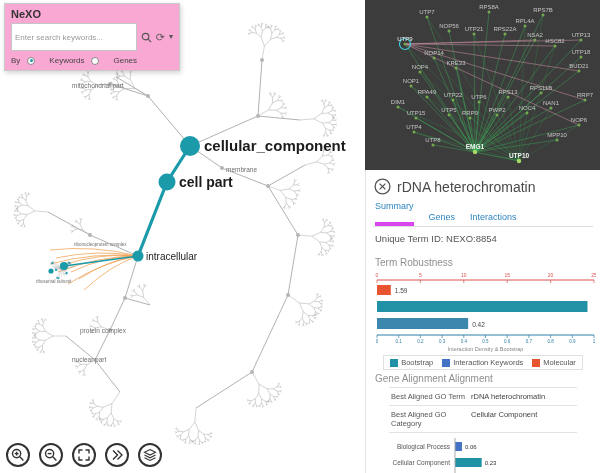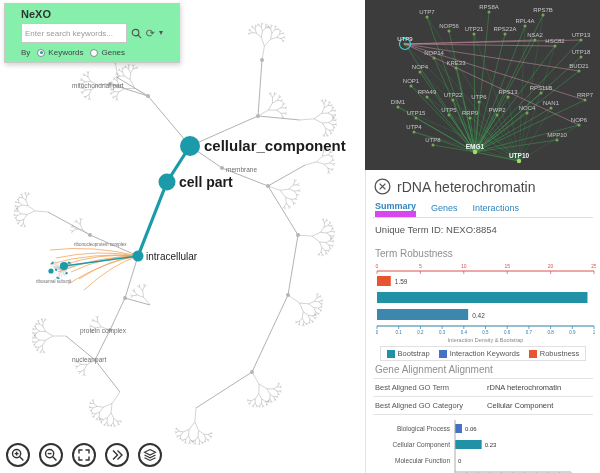--- a/index.html
+++ b/index.html
@@ -4,54 +4,54 @@
 <style>
   *{margin:0;padding:0;box-sizing:border-box;font-family:"Liberation Sans",sans-serif;}
   html,body{width:600px;height:473px;overflow:hidden;background:#fff;}
   body{position:relative;}
 
   
   #tree-area{position:absolute;left:0;top:0;width:365px;height:473px;background:#fff;}
   #tree-svg{position:absolute;left:0;top:0;}
 
   
-  #search-panel{position:absolute;left:4px;top:3px;width:176px;background:#86efac;border:1px solid #c9c9c9;box-shadow:1px 2px 5px rgba(0,0,0,.18);padding:4px 16px 5px;z-index:5;}
+  #search-panel{position:absolute;left:4px;top:3px;width:176px;background:#f9a8d4;border:1px solid #c9c9c9;box-shadow:1px 2px 5px rgba(0,0,0,.18);padding:4px 6px 5px;z-index:5;}
   .sp-title{font-size:11px;font-weight:bold;color:#333;margin-bottom:3px;}
   .sp-input-row{display:flex;align-items:center;gap:4px;}
-  .sp-input-row input{flex:1;min-width:0;height:20px;border:1px solid #c5c5c5;font-size:8px;padding:0 3px;color:#333;outline:none;}
+  .sp-input-row input{flex:1;min-width:0;height:28px;border:1px solid #c5c5c5;font-size:8px;padding:0 3px;color:#333;outline:none;}
   .sp-input-row input::placeholder{color:#9a9a9a;}
   .spicon{font-size:11px;color:#555;cursor:pointer;line-height:1;display:flex;align-items:center;}
   .sp-radio-row{display:flex;align-items:center;gap:7px;font-size:8px;color:#444;margin-top:5px;}
-  .sp-radio-row label{display:flex;align-items:center;gap:3px;cursor:pointer;}
+  .sp-radio-row label{display:flex;align-items:center;gap:14px;cursor:pointer;}
   .radio{display:inline-block;width:8px;height:8px;border:1px solid #888;border-radius:50%;position:relative;background:#fff;}
   .radio.checked::after{content:"";position:absolute;left:1.5px;top:1.5px;width:3px;height:3px;background:#1b9aaa;border-radius:50%;}
 
   
   #toolbar{position:absolute;left:6px;bottom:6px;display:flex;gap:9px;z-index:5;}
   .tool-btn{width:24px;height:24px;border:2px solid #333;border-radius:50%;background:#fff;display:flex;align-items:center;justify-content:center;cursor:pointer;}
   .tool-btn svg{display:block;}
 
   
   #net-panel{position:absolute;left:365px;top:0;width:235px;height:170px;background:#3c3c3c;overflow:hidden;}
 
   
   #details{position:absolute;left:365px;top:170px;width:235px;height:303px;background:#fff;border-left:1px solid #e3e3e3;padding:7px 7px 0;overflow:hidden;}
   .det-header{display:flex;align-items:center;gap:6px;margin:1px 0 6px 1px;}
   .det-title{font-size:14px;color:#4a4a4a;}
   .close-btn{cursor:pointer;display:flex;}
   .det-tabs{display:flex;gap:15px;border-bottom:1px solid #ddd;padding:0 2px;margin-bottom:6px;align-items:flex-end;}
   .det-tab{font-size:9px;color:#2e86c1;cursor:pointer;padding-bottom:4px;}
-  .det-tab.active{font-weight:bold;border-bottom:6px solid #d946ef;padding-bottom:0;}
+  .det-tab.active{font-weight:normal;border-bottom:4px solid #d946ef;padding-bottom:11px;}
   .det-idrow{font-size:9.5px;color:#555;margin:1px 2px 13px;}
   .det-section{font-size:10px;color:#8f8f8f;margin:2px 2px 3px;}
   #robust-chart,#align-chart{display:block;margin-left:2px;}
   #legend{display:flex;gap:9px;align-items:center;border:1px solid #e0e0e0;padding:2px 6px;margin:2px auto 3px;width:fit-content;font-size:7.5px;color:#555;}
   .leg-item{display:flex;align-items:center;gap:3px;}
   .leg-sw{width:8px;height:8px;display:inline-block;}
-  .go-table{border-top:1px solid #e3e3e3;margin:3px 0 5px;}
+  .go-table{border-top:1px solid #e3e3e3;margin:3px 16px 5px;}
   .go-row{display:flex;border-bottom:1px solid #e3e3e3;padding:4px 2px;font-size:7.5px;color:#555;}
   .go-label{flex:1;}
   .go-value{width:104px;color:#444;}
 </style>
 </head>
 <body>
 
 <div id="tree-area">
   <svg id="tree-svg" width="365" height="473">
       <path d="M148.0 96.0L135.0 88.5M135.0 88.5L125.0 88.5M125.0 88.5L119.1 91.8M119.1 91.8L116.8 95.7M116.8 95.7L116.8 98.7M116.8 98.7L117.7 100.5M116.8 98.7L115.7 100.4M116.8 95.7L114.1 97.1M114.1 97.1L113.1 98.8M114.1 97.1L112.1 97.0M119.1 91.8L114.6 91.6M114.6 91.6L111.9 93.0M111.9 93.0L110.8 94.8M111.9 93.0L109.9 92.9M114.6 91.6L112.1 90.0M112.1 90.0L110.1 89.8M112.1 90.0L111.2 88.1M125.0 88.5L119.2 84.9M119.2 84.9L114.7 84.8M114.7 84.8L112.1 86.2M112.1 86.2L111.0 87.9M112.1 86.2L110.0 86.1M114.7 84.8L112.2 83.1M112.2 83.1L110.2 83.0M112.2 83.1L111.3 81.3M119.2 84.9L117.2 80.9M117.2 80.9L114.7 79.2M114.7 79.2L112.7 79.1M114.7 79.2L113.8 77.4M117.2 80.9L117.5 77.9M117.5 77.9L116.6 76.0M117.5 77.9L118.6 76.3M135.0 88.5L130.2 79.7M130.2 79.7L124.5 76.1M124.5 76.1L120.0 76.0M120.0 76.0L117.3 77.4M117.3 77.4L116.2 79.1M117.3 77.4L115.3 77.3M120.0 76.0L117.5 74.3M117.5 74.3L115.4 74.2M117.5 74.3L116.6 72.5M124.5 76.1L122.5 72.1M122.5 72.1L119.9 70.4M119.9 70.4L117.9 70.3M119.9 70.4L119.1 68.6M122.5 72.1L122.7 69.1M122.7 69.1L121.8 67.3M122.7 69.1L123.9 67.5M130.2 79.7L130.6 72.9M130.6 72.9L128.5 68.9M128.5 68.9L126.0 67.2M126.0 67.2L124.0 67.1M126.0 67.2L125.2 65.4M128.5 68.9L128.8 65.9M128.8 65.9L127.9 64.1M128.8 65.9L130.0 64.3M130.6 72.9L133.1 69.2M133.1 69.2L133.4 66.2M133.4 66.2L132.5 64.4M133.4 66.2L134.6 64.6M133.1 69.2L135.9 68.0M135.9 68.0L137.1 66.4M135.9 68.0L137.9 68.3M118.0 78.0L115.6 64.2M115.6 64.2L109.6 57.0M109.6 57.0L103.7 54.8M103.7 54.8L99.5 55.5M99.5 55.5L97.3 57.3M97.3 57.3L96.7 59.0M97.3 57.3L95.5 57.5M99.5 55.5L96.9 54.4M96.9 54.4L95.0 54.7M96.9 54.4L95.8 52.9M103.7 54.8L101.1 51.5M101.1 51.5L98.5 50.4M98.5 50.4L96.6 50.7M98.5 50.4L97.3 48.9M101.1 51.5L100.8 48.7M100.8 48.7L99.6 47.2M100.8 48.7L101.6 47.0M109.6 57.0L108.7 50.8M108.7 50.8L106.1 47.5M106.1 47.5L103.5 46.4M103.5 46.4L101.6 46.7M103.5 46.4L102.3 44.9M106.1 47.5L105.7 44.7M105.7 44.7L104.6 43.1M105.7 44.7L106.5 43.0M108.7 50.8L110.3 46.9M110.3 46.9L110.0 44.1M110.0 44.1L108.9 42.6M110.0 44.1L110.8 42.4M110.3 46.9L112.6 45.3M112.6 45.3L113.4 43.6M112.6 45.3L114.5 45.2M115.6 64.2L119.0 55.5M119.0 55.5L118.1 49.3M118.1 49.3L115.5 46.0M115.5 46.0L112.9 44.9M112.9 44.9L111.0 45.1M112.9 44.9L111.8 43.4M115.5 46.0L115.2 43.1M115.2 43.1L114.1 41.6M115.2 43.1L116.0 41.4M118.1 49.3L119.8 45.4M119.8 45.4L119.4 42.6M119.4 42.6L118.3 41.1M119.4 42.6L120.2 40.9M119.8 45.4L122.1 43.8M122.1 43.8L122.9 42.1M122.1 43.8L124.0 43.6M119.0 55.5L124.0 51.7M124.0 51.7L125.7 47.8M125.7 47.8L125.4 45.0M125.4 45.0L124.2 43.5M125.4 45.0L126.2 43.3M125.7 47.8L128.0 46.2M128.0 46.2L128.8 44.5M128.0 46.2L129.9 46.1M124.0 51.7L128.2 51.3M128.2 51.3L130.5 49.7M130.5 49.7L131.3 48.0M130.5 49.7L132.4 49.6M128.2 51.3L130.8 52.5M130.8 52.5L132.6 52.4M130.8 52.5L131.8 54.1M110.0 84.0L98.0 85.0M98.0 85.0L91.4 89.6M91.4 89.6L89.1 94.5M89.1 94.5L89.4 98.1M89.4 98.1L90.8 100.1M89.4 98.1L88.3 100.2M89.1 94.5L86.1 96.5M86.1 96.5L85.0 98.6M86.1 96.5L83.7 96.5M91.4 89.6L86.1 89.9M86.1 89.9L83.0 91.9M83.0 91.9L81.9 94.1M83.0 91.9L80.6 92.0M86.1 89.9L82.9 88.2M82.9 88.2L80.5 88.3M82.9 88.2L81.7 86.1M98.0 85.0L90.9 81.5M90.9 81.5L85.5 81.8M85.5 81.8L82.4 83.7M82.4 83.7L81.3 85.9M82.4 83.7L80.0 83.8M85.5 81.8L82.3 80.1M82.3 80.1L79.9 80.1M82.3 80.1L81.1 78.0M90.9 81.5L88.0 76.9M88.0 76.9L84.8 75.2M84.8 75.2L82.4 75.2M84.8 75.2L83.6 73.1M88.0 76.9L88.0 73.3M88.0 73.3L86.8 71.2M88.0 73.3L89.2 71.2M262.0 60.0L264.4 46.2M264.4 46.2L261.3 37.4M261.3 37.4L256.5 33.3M256.5 33.3L252.3 32.5M252.3 32.5L249.7 33.5M249.7 33.5L248.4 34.9M249.7 33.5L247.8 33.1M252.3 32.5L250.2 30.6M250.2 30.6L248.4 30.2M250.2 30.6L249.7 28.8M256.5 33.3L255.2 29.3M255.2 29.3L253.1 27.4M253.1 27.4L251.2 27.0M253.1 27.4L252.5 25.6M255.2 29.3L255.8 26.6M255.8 26.6L255.3 24.8M255.8 26.6L257.2 25.2M261.3 37.4L262.5 31.2M262.5 31.2L261.2 27.2M261.2 27.2L259.1 25.3M259.1 25.3L257.3 24.9M259.1 25.3L258.6 23.5M261.2 27.2L261.9 24.5M261.9 24.5L261.3 22.7M261.9 24.5L263.2 23.1M262.5 31.2L265.4 28.2M265.4 28.2L266.1 25.4M266.1 25.4L265.5 23.6M266.1 25.4L267.4 24.1M265.4 28.2L268.1 27.4M268.1 27.4L269.5 26.1M268.1 27.4L270.0 28.0M264.4 46.2L270.6 39.2M270.6 39.2L271.9 33.0M271.9 33.0L270.6 29.0M270.6 29.0L268.5 27.1M268.5 27.1L266.7 26.7M268.5 27.1L268.0 25.3M270.6 29.0L271.3 26.3M271.3 26.3L270.7 24.5M271.3 26.3L272.6 25.0M271.9 33.0L274.8 30.0M274.8 30.0L275.5 27.2M275.5 27.2L274.9 25.4M275.5 27.2L276.8 25.9M274.8 30.0L277.5 29.2M277.5 29.2L278.9 27.9M277.5 29.2L279.3 29.8M270.6 39.2L276.7 37.4M276.7 37.4L279.5 34.3M279.5 34.3L280.2 31.5M280.2 31.5L279.7 29.7M280.2 31.5L281.5 30.2M279.5 34.3L282.3 33.5M282.3 33.5L283.6 32.2M282.3 33.5L284.1 34.1M276.7 37.4L280.7 38.4M280.7 38.4L283.5 37.7M283.5 37.7L284.8 36.3M283.5 37.7L285.3 38.2M280.7 38.4L282.7 40.4M282.7 40.4L284.5 41.0M282.7 40.4L283.1 42.3M258.0 116.0L268.4 110.0M268.4 110.0L272.4 103.1M272.4 103.1L272.5 97.7M272.5 97.7L270.7 94.5M270.7 94.5L268.6 93.3M270.7 94.5L270.8 92.1M272.5 97.7L274.4 94.6M274.4 94.6L274.5 92.2M274.4 94.6L276.5 93.5M272.4 103.1L277.2 100.5M277.2 100.5L279.1 97.4M279.1 97.4L279.2 95.0M279.1 97.4L281.3 96.4M277.2 100.5L280.8 100.7M280.8 100.7L282.9 99.6M280.8 100.7L282.8 102.1M268.4 110.0L276.4 110.2M276.4 110.2L281.2 107.7M281.2 107.7L283.1 104.6M283.1 104.6L283.2 102.2M283.1 104.6L285.2 103.5M281.2 107.7L284.8 107.9M284.8 107.9L286.9 106.8M284.8 107.9L286.8 109.2M276.4 110.2L280.9 113.1M280.9 113.1L284.5 113.4M284.5 113.4L286.7 112.3M284.5 113.4L286.5 114.7M280.9 113.1L282.5 116.4M282.5 116.4L284.5 117.8M282.5 116.4L282.2 118.8M300.0 120.0L313.9 118.8M313.9 118.8L321.6 113.4M321.6 113.4L324.3 107.8M324.3 107.8L324.0 103.6M324.0 103.6L322.4 101.2M322.4 101.2L320.7 100.4M322.4 101.2L322.4 99.3M324.0 103.6L325.3 101.0M325.3 101.0L325.2 99.2M325.3 101.0L326.9 100.1M324.3 107.8L327.9 105.5M327.9 105.5L329.2 102.9M329.2 102.9L329.1 101.1M329.2 102.9L330.8 102.0M327.9 105.5L330.7 105.4M330.7 105.4L332.3 104.4M330.7 105.4L332.3 106.3M321.6 113.4L327.9 113.1M327.9 113.1L331.5 110.8M331.5 110.8L332.7 108.3M332.7 108.3L332.7 106.4M332.7 108.3L334.4 107.3M331.5 110.8L334.3 110.7M334.3 110.7L335.9 109.7M334.3 110.7L335.9 111.6M327.9 113.1L331.6 115.1M331.6 115.1L334.5 115.0M334.5 115.0L336.1 114.0M334.5 115.0L336.1 115.9M331.6 115.1L333.1 117.5M333.1 117.5L334.7 118.4M333.1 117.5L333.0 119.4M313.9 118.8L322.3 123.0M322.3 123.0L328.6 122.6M328.6 122.6L332.1 120.3M332.1 120.3L333.4 117.8M333.4 117.8L333.3 115.9M333.4 117.8L335.0 116.8M332.1 120.3L335.0 120.2M335.0 120.2L336.6 119.2M335.0 120.2L336.6 121.2M328.6 122.6L332.3 124.6M332.3 124.6L335.1 124.5M335.1 124.5L336.8 123.5M335.1 124.5L336.8 125.5M332.3 124.6L333.7 127.0M333.7 127.0L335.4 128.0M333.7 127.0L333.7 128.9M322.3 123.0L325.7 128.3M325.7 128.3L329.4 130.3M329.4 130.3L332.2 130.2M332.2 130.2L333.8 129.2M332.2 130.2L333.8 131.2M329.4 130.3L330.8 132.7M330.8 132.7L332.4 133.7M330.8 132.7L330.8 134.6M325.7 128.3L325.7 132.5M325.7 132.5L327.1 134.9M327.1 134.9L328.8 135.9M327.1 134.9L327.1 136.8M325.7 132.5L324.2 134.9M324.2 134.9L324.2 136.8M324.2 134.9L322.6 135.8M305.0 165.0L316.6 161.9M316.6 161.9L322.3 156.2M322.3 156.2L323.7 151.0M323.7 151.0L322.8 147.5M322.8 147.5L321.1 145.8M322.8 147.5L323.5 145.2M323.7 151.0L326.4 148.6M326.4 148.6L327.1 146.3M326.4 148.6L328.7 148.1M322.3 156.2L327.5 155.0M327.5 155.0L330.2 152.5M330.2 152.5L330.9 150.2M330.2 152.5L332.5 152.0M327.5 155.0L331.0 156.1M331.0 156.1L333.3 155.6M331.0 156.1L332.5 158.0M316.6 161.9L324.3 164.2M324.3 164.2L329.5 162.9M329.5 162.9L332.2 160.5M332.2 160.5L332.9 158.2M332.2 160.5L334.5 160.0M329.5 162.9L333.0 164.1M333.0 164.1L335.3 163.6M333.0 164.1L334.5 165.9M324.3 164.2L327.9 168.2M327.9 168.2L331.3 169.3M331.3 169.3L333.7 168.8M331.3 169.3L332.9 171.2M327.9 168.2L328.6 171.7M328.6 171.7L330.1 173.6M328.6 171.7L327.7 174.0M268.0 186.0L280.2 190.4M280.2 190.4L288.8 189.0M288.8 189.0L293.3 185.2M293.3 185.2L294.7 181.6M294.7 181.6L294.3 179.0M294.7 181.6L296.7 180.0M293.3 185.2L297.2 184.7M297.2 184.7L299.2 183.1M297.2 184.7L299.6 185.7M288.8 189.0L294.2 191.1M294.2 191.1L298.1 190.6M298.1 190.6L300.2 189.0M298.1 190.6L300.5 191.6M294.2 191.1L296.6 194.3M296.6 194.3L299.0 195.3M296.6 194.3L296.8 196.9M280.2 190.4L285.6 197.3M285.6 197.3L291.1 199.4M291.1 199.4L294.9 198.9M294.9 198.9L297.0 197.3M294.9 198.9L297.3 199.9M291.1 199.4L293.4 202.6M293.4 202.6L295.8 203.6M293.4 202.6L293.6 205.2M285.6 197.3L286.3 203.1M286.3 203.1L288.7 206.2M288.7 206.2L291.1 207.2M288.7 206.2L288.9 208.8M286.3 203.1L284.7 206.6M284.7 206.6L285.0 209.2M284.7 206.6L282.5 208.1M298.0 235.0L311.9 236.2M311.9 236.2L320.5 232.3M320.5 232.3L324.1 227.2M324.1 227.2L324.5 223.0M324.5 223.0L323.4 220.4M323.4 220.4L321.8 219.3M323.4 220.4L323.6 218.5M324.5 223.0L326.2 220.7M326.2 220.7L326.5 218.9M326.2 220.7L328.0 220.0M324.1 227.2L328.0 225.5M328.0 225.5L329.7 223.3M329.7 223.3L329.9 221.4M329.7 223.3L331.4 222.6M328.0 225.5L330.8 225.9M330.8 225.9L332.5 225.2M330.8 225.9L332.2 227.1M320.5 232.3L326.7 233.0M326.7 233.0L330.6 231.4M330.6 231.4L332.3 229.1M332.3 229.1L332.5 227.2M332.3 229.1L334.0 228.4M330.6 231.4L333.4 231.8M333.4 231.8L335.1 231.1M333.4 231.8L334.8 233.0M326.7 233.0L330.0 235.6M330.0 235.6L332.8 236.0M332.8 236.0L334.6 235.4M332.8 236.0L334.3 237.3M330.0 235.6L331.0 238.3M331.0 238.3L332.4 239.5M331.0 238.3L330.6 240.1M311.9 236.2L319.5 241.8M319.5 241.8L325.7 242.5M325.7 242.5L329.6 240.9M329.6 240.9L331.3 238.6M331.3 238.6L331.5 236.8M331.3 238.6L333.1 237.9M329.6 240.9L332.4 241.3M332.4 241.3L334.2 240.6M332.4 241.3L333.8 242.5M325.7 242.5L329.0 245.1M329.0 245.1L331.8 245.6M331.8 245.6L333.6 244.9M331.8 245.6L333.3 246.8M329.0 245.1L330.0 247.8M330.0 247.8L331.5 249.0M330.0 247.8L329.6 249.6M319.5 241.8L321.8 247.6M321.8 247.6L325.1 250.2M325.1 250.2L327.9 250.6M327.9 250.6L329.7 250.0M327.9 250.6L329.4 251.9M325.1 250.2L326.1 252.9M326.1 252.9L327.6 254.1M326.1 252.9L325.8 254.7M321.8 247.6L321.1 251.8M321.1 251.8L322.1 254.4M322.1 254.4L323.6 255.6M322.1 254.4L321.7 256.3M321.1 251.8L319.3 253.9M319.3 253.9L318.9 255.8M319.3 253.9L317.5 254.5M288.0 295.0L299.5 303.0M299.5 303.0L308.8 303.9M308.8 303.9L314.5 301.3M314.5 301.3L317.0 297.8M317.0 297.8L317.3 295.0M317.3 295.0L316.5 293.3M317.3 295.0L318.4 293.5M317.0 297.8L319.6 296.7M319.6 296.7L320.7 295.2M319.6 296.7L321.4 297.0M314.5 301.3L318.7 301.8M318.7 301.8L321.3 300.7M321.3 300.7L322.4 299.2M321.3 300.7L323.2 301.0M318.7 301.8L320.9 303.5M320.9 303.5L322.8 303.8M320.9 303.5L321.6 305.3M308.8 303.9L313.8 307.6M313.8 307.6L318.0 308.1M318.0 308.1L320.6 307.1M320.6 307.1L321.8 305.5M320.6 307.1L322.5 307.3M318.0 308.1L320.2 309.9M320.2 309.9L322.1 310.2M320.2 309.9L320.9 311.7M313.8 307.6L315.4 311.5M315.4 311.5L317.6 313.3M317.6 313.3L319.5 313.6M317.6 313.3L318.3 315.1M315.4 311.5L314.9 314.3M314.9 314.3L315.6 316.1M314.9 314.3L313.7 315.8M299.5 303.0L303.2 311.6M303.2 311.6L308.2 315.4M308.2 315.4L312.4 315.9M312.4 315.9L315.0 314.8M315.0 314.8L316.2 313.3M315.0 314.8L316.9 315.1M312.4 315.9L314.6 317.7M314.6 317.7L316.5 317.9M314.6 317.7L315.3 319.4M308.2 315.4L309.8 319.3M309.8 319.3L312.0 321.1M312.0 321.1L313.9 321.3M312.0 321.1L312.7 322.8M309.8 319.3L309.3 322.1M309.3 322.1L310.0 323.9M309.3 322.1L308.1 323.5M303.2 311.6L302.3 317.9M302.3 317.9L303.9 321.8M303.9 321.8L306.1 323.5M306.1 323.5L308.0 323.8M306.1 323.5L306.7 325.3M303.9 321.8L303.4 324.5M303.4 324.5L304.1 326.3M303.4 324.5L302.2 326.0M302.3 317.9L299.6 321.1M299.6 321.1L299.2 323.9M299.2 323.9L299.8 325.7M299.2 323.9L297.9 325.3M299.6 321.1L297.0 322.0M297.0 322.0L295.7 323.4M297.0 322.0L295.1 321.6M252.0 372.0L259.0 384.1M259.0 384.1L267.1 388.8M267.1 388.8L273.4 388.9M273.4 388.9L277.1 386.8M277.1 386.8L278.5 384.4M278.5 384.4L278.5 382.5M278.5 384.4L280.2 383.5M277.1 386.8L279.9 386.9M279.9 386.9L281.6 386.1M279.9 386.9L281.5 388.0M273.4 388.9L277.0 391.1M277.0 391.1L279.8 391.2M279.8 391.2L281.5 390.3M279.8 391.2L281.4 392.3M277.0 391.1L278.2 393.6M278.2 393.6L279.8 394.7M278.2 393.6L278.1 395.5M267.1 388.8L270.1 394.4M270.1 394.4L273.7 396.6M273.7 396.6L276.5 396.7M276.5 396.7L278.2 395.8M276.5 396.7L278.1 397.8M273.7 396.6L274.9 399.1M274.9 399.1L276.5 400.2M274.9 399.1L274.8 401.0M270.1 394.4L269.8 398.6M269.8 398.6L271.1 401.1M271.1 401.1L272.7 402.2M271.1 401.1L270.9 403.0M269.8 398.6L268.2 400.9M268.2 400.9L268.1 402.8M268.2 400.9L266.5 401.7M259.0 384.1L258.8 393.5M258.8 393.5L261.7 399.0M261.7 399.0L265.3 401.3M265.3 401.3L268.1 401.4M268.1 401.4L269.8 400.5M268.1 401.4L269.7 402.4M265.3 401.3L266.6 403.8M266.6 403.8L268.1 404.8M266.6 403.8L266.4 405.7M261.7 399.0L261.5 403.2M261.5 403.2L262.8 405.8M262.8 405.8L264.3 406.8M262.8 405.8L262.6 407.6M261.5 403.2L259.9 405.6M259.9 405.6L259.7 407.4M259.9 405.6L258.2 406.3M258.8 393.5L255.3 398.8M255.3 398.8L255.1 403.0M255.1 403.0L256.4 405.5M256.4 405.5L257.9 406.5M256.4 405.5L256.2 407.4M255.1 403.0L253.5 405.3M253.5 405.3L253.3 407.2M253.5 405.3L251.8 406.1M255.3 398.8L251.5 400.6M251.5 400.6L249.9 402.9M249.9 402.9L249.8 404.8M249.9 402.9L248.2 403.7M251.5 400.6L248.7 400.3M248.7 400.3L247.0 401.0M248.7 400.3L247.2 399.1M196.0 408.0L194.8 421.9M194.8 421.9L198.7 430.5M198.7 430.5L203.8 434.1M203.8 434.1L208.0 434.5M208.0 434.5L210.6 433.4M210.6 433.4L211.7 431.8M210.6 433.4L212.5 433.6M208.0 434.5L210.3 436.2M210.3 436.2L212.1 436.5M210.3 436.2L211.0 438.0M203.8 434.1L205.5 438.0M205.5 438.0L207.7 439.7M207.7 439.7L209.6 439.9M207.7 439.7L208.4 441.4M205.5 438.0L205.1 440.8M205.1 440.8L205.8 442.5M205.1 440.8L203.9 442.2M198.7 430.5L198.0 436.7M198.0 436.7L199.6 440.6M199.6 440.6L201.9 442.3M201.9 442.3L203.8 442.5M201.9 442.3L202.6 444.0M199.6 440.6L199.2 443.4M199.2 443.4L199.9 445.1M199.2 443.4L198.0 444.8M198.0 436.7L195.4 440.0M195.4 440.0L195.0 442.8M195.0 442.8L195.6 444.6M195.0 442.8L193.7 444.3M195.4 440.0L192.7 441.0M192.7 441.0L191.5 442.4M192.7 441.0L190.9 440.6M194.8 421.9L189.2 429.5M189.2 429.5L188.5 435.7M188.5 435.7L190.1 439.6M190.1 439.6L192.4 441.3M192.4 441.3L194.2 441.5M192.4 441.3L193.1 443.1M190.1 439.6L189.7 442.4M189.7 442.4L190.4 444.2M189.7 442.4L188.5 443.8M188.5 435.7L185.9 439.0M185.9 439.0L185.4 441.8M185.4 441.8L186.1 443.6M185.4 441.8L184.2 443.3M185.9 439.0L183.2 440.0M183.2 440.0L182.0 441.5M183.2 440.0L181.4 439.6M189.2 429.5L183.4 431.8M183.4 431.8L180.8 435.1M180.8 435.1L180.4 437.9M180.4 437.9L181.0 439.7M180.4 437.9L179.1 439.4M180.8 435.1L178.1 436.1M178.1 436.1L176.9 437.6M178.1 436.1L176.3 435.8M183.4 431.8L179.2 431.1M179.2 431.1L176.6 432.1M176.6 432.1L175.4 433.6M176.6 432.1L174.7 431.7M179.2 431.1L177.1 429.3M177.1 429.3L175.2 428.9M177.1 429.3L176.5 427.5M120.0 392.0L112.0 403.5M112.0 403.5L111.1 412.8M111.1 412.8L113.7 418.5M113.7 418.5L117.2 421.0M117.2 421.0L120.0 421.3M120.0 421.3L121.7 420.5M120.0 421.3L121.5 422.4M117.2 421.0L118.3 423.6M118.3 423.6L119.8 424.7M118.3 423.6L118.0 425.4M113.7 418.5L113.2 422.7M113.2 422.7L114.3 425.3M114.3 425.3L115.8 426.4M114.3 425.3L114.0 427.2M113.2 422.7L111.5 424.9M111.5 424.9L111.2 426.8M111.5 424.9L109.7 425.6M111.1 412.8L107.4 417.8M107.4 417.8L106.9 422.0M106.9 422.0L107.9 424.6M107.9 424.6L109.5 425.8M107.9 424.6L107.7 426.5M106.9 422.0L105.1 424.2M105.1 424.2L104.8 426.1M105.1 424.2L103.3 424.9M107.4 417.8L103.5 419.4M103.5 419.4L101.7 421.6M101.7 421.6L101.4 423.5M101.7 421.6L99.9 422.3M103.5 419.4L100.7 418.9M100.7 418.9L98.9 419.6M100.7 418.9L99.2 417.7M112.0 403.5L103.4 407.2M103.4 407.2L99.6 412.2M99.6 412.2L99.1 416.4M99.1 416.4L100.2 419.0M100.2 419.0L101.7 420.2M100.2 419.0L99.9 420.9M99.1 416.4L97.3 418.6M97.3 418.6L97.1 420.5M97.3 418.6L95.6 419.3M99.6 412.2L95.7 413.8M95.7 413.8L93.9 416.0M93.9 416.0L93.7 417.9M93.9 416.0L92.2 416.7M95.7 413.8L92.9 413.3M92.9 413.3L91.1 414.0M92.9 413.3L91.5 412.1M103.4 407.2L97.1 406.3M97.1 406.3L93.2 407.9M93.2 407.9L91.5 410.1M91.5 410.1L91.2 412.0M91.5 410.1L89.7 410.7M93.2 407.9L90.5 407.4M90.5 407.4L88.7 408.1M90.5 407.4L89.0 406.2M97.1 406.3L93.9 403.6M93.9 403.6L91.1 403.2M91.1 403.2L89.3 403.8M91.1 403.2L89.7 401.9M93.9 403.6L93.0 401.0M93.0 401.0L91.6 399.7M93.0 401.0L93.4 399.1M66.0 336.0L53.0 336.0M53.0 336.0L45.4 340.3M45.4 340.3L42.5 345.4M42.5 345.4L42.4 349.3M42.4 349.3L43.7 351.6M43.7 351.6L45.2 352.5M43.7 351.6L43.7 353.3M42.4 349.3L41.1 351.5M41.1 351.5L41.0 353.2M41.1 351.5L39.5 352.3M42.5 345.4L39.0 347.2M39.0 347.2L37.6 349.4M37.6 349.4L37.6 351.2M37.6 349.4L36.1 350.2M39.0 347.2L36.4 347.0M36.4 347.0L34.8 347.8M36.4 347.0L35.0 346.0M45.4 340.3L39.6 340.2M39.6 340.2L36.2 342.0M36.2 342.0L34.8 344.2M34.8 344.2L34.7 346.0M34.8 344.2L33.2 345.0M36.2 342.0L33.5 341.8M33.5 341.8L32.0 342.6M33.5 341.8L32.1 340.8M39.6 340.2L36.3 338.0M36.3 338.0L33.7 337.9M33.7 337.9L32.2 338.6M33.7 337.9L32.3 336.8M36.3 338.0L35.2 335.6M35.2 335.6L33.8 334.6M35.2 335.6L35.4 333.9M53.0 336.0L45.6 331.4M45.6 331.4L39.7 331.3M39.7 331.3L36.3 333.1M36.3 333.1L34.9 335.3M34.9 335.3L34.8 337.1M34.9 335.3L33.3 336.1M36.3 333.1L33.7 333.0M33.7 333.0L32.1 333.7M33.7 333.0L32.2 331.9M39.7 331.3L36.5 329.1M36.5 329.1L33.9 329.0M33.9 329.0L32.3 329.8M33.9 329.0L32.4 328.0M36.5 329.1L35.4 326.8M35.4 326.8L33.9 325.8M35.4 326.8L35.5 325.0M45.6 331.4L42.9 326.2M42.9 326.2L39.7 324.1M39.7 324.1L37.0 323.9M37.0 323.9L35.5 324.7M37.0 323.9L35.6 322.9M39.7 324.1L38.5 321.7M38.5 321.7L37.1 320.7M38.5 321.7L38.7 320.0M42.9 326.2L43.2 322.3M43.2 322.3L42.1 320.0M42.1 320.0L40.7 319.0M42.1 320.0L42.3 318.2M43.2 322.3L44.8 320.2M44.8 320.2L45.0 318.5M44.8 320.2L46.4 319.6M48.0 212.0L35.0 210.9M35.0 210.9L27.1 214.5M27.1 214.5L23.8 219.3M23.8 219.3L23.4 223.2M23.4 223.2L24.5 225.6M24.5 225.6L25.9 226.6M24.5 225.6L24.2 227.3M23.4 223.2L21.8 225.3M21.8 225.3L21.6 227.0M21.8 225.3L20.2 225.9M23.8 219.3L20.2 220.8M20.2 220.8L18.6 222.9M18.6 222.9L18.4 224.6M18.6 222.9L16.9 223.5M20.2 220.8L17.6 220.4M17.6 220.4L15.9 221.1M17.6 220.4L16.2 219.3M27.1 214.5L21.3 213.8M21.3 213.8L17.7 215.4M17.7 215.4L16.2 217.5M16.2 217.5L15.9 219.2M16.2 217.5L14.5 218.1M17.7 215.4L15.2 215.0M15.2 215.0L13.5 215.6M15.2 215.0L13.8 213.9M21.3 213.8L18.3 211.4M18.3 211.4L15.7 211.0M15.7 211.0L14.0 211.7M15.7 211.0L14.3 209.9M18.3 211.4L17.4 209.0M17.4 209.0L16.0 207.8M17.4 209.0L17.7 207.2M35.0 210.9L28.0 205.7M28.0 205.7L22.3 205.0M22.3 205.0L18.7 206.5M18.7 206.5L17.1 208.6M17.1 208.6L16.9 210.4M17.1 208.6L15.4 209.3M18.7 206.5L16.1 206.1M16.1 206.1L14.4 206.8M16.1 206.1L14.7 205.0M22.3 205.0L19.2 202.6M19.2 202.6L16.6 202.2M16.6 202.2L15.0 202.8M16.6 202.2L15.2 201.1M19.2 202.6L18.3 200.1M18.3 200.1L16.9 199.0M18.3 200.1L18.6 198.4M28.0 205.7L25.9 200.3M25.9 200.3L22.8 197.9M22.8 197.9L20.2 197.5M20.2 197.5L18.6 198.1M20.2 197.5L18.9 196.3M22.8 197.9L21.9 195.4M21.9 195.4L20.5 194.3M21.9 195.4L22.2 193.7M25.9 200.3L26.5 196.4M26.5 196.4L25.6 194.0M25.6 194.0L24.3 192.8M25.6 194.0L25.9 192.2M26.5 196.4L28.2 194.4M28.2 194.4L28.6 192.7M28.2 194.4L29.9 193.9M90.0 235.0L82.6 229.8M82.6 229.8L76.6 229.3M76.6 229.3L72.9 231.0M72.9 231.0L71.4 233.2M72.9 231.0L70.3 230.6M76.6 229.3L73.4 226.9M73.4 226.9L70.7 226.5M73.4 226.9L72.4 224.4M82.6 229.8L80.2 224.3M80.2 224.3L77.0 221.9M77.0 221.9L74.3 221.6M77.0 221.9L76.0 219.4M80.2 224.3L80.8 220.3M80.8 220.3L79.8 217.8M80.8 220.3L82.5 218.2M150.0 305.0L143.6 297.3M143.6 297.3L137.3 295.0M137.3 295.0L132.9 295.8M132.9 295.8L130.5 297.7M132.9 295.8L130.1 294.7M137.3 295.0L134.5 291.5M134.5 291.5L131.7 290.4M134.5 291.5L134.1 288.5M143.6 297.3L142.6 290.7M142.6 290.7L139.8 287.2M139.8 287.2L137.0 286.1M139.8 287.2L139.4 284.2M142.6 290.7L144.3 286.6M144.3 286.6L144.0 283.6M144.3 286.6L146.8 284.8M110.0 330.0L101.5 326.9M101.5 326.9L95.6 327.9M95.6 327.9L92.5 330.5M92.5 330.5L91.5 333.1M92.5 330.5L89.8 330.9M95.6 327.9L91.8 326.5M91.8 326.5L89.2 326.8M91.8 326.5L90.2 324.3M101.5 326.9L97.8 322.2M97.8 322.2L94.0 320.7M94.0 320.7L91.4 321.1M94.0 320.7L92.4 318.5M97.8 322.2L97.3 318.2M97.3 318.2L95.7 316.0M97.3 318.2L98.4 315.7M95.0 360.0L87.2 364.5M87.2 364.5L84.2 369.7M84.2 369.7L84.1 373.8M84.1 373.8L85.5 376.1M84.1 373.8L82.7 376.0M84.2 369.7L80.6 371.6M80.6 371.6L79.2 373.9M80.6 371.6L77.9 371.5M87.2 364.5L81.2 364.3M81.2 364.3L77.6 366.3M77.6 366.3L76.2 368.6M77.6 366.3L74.9 366.1M81.2 364.3L77.8 362.1M77.8 362.1L75.1 362.0M77.8 362.1L76.6 359.7" stroke="#9c9c9c" stroke-width="0.55" fill="none" opacity="0.8"></path>
@@ -417,21 +417,21 @@
       <span class="leg-item">
         <span class="leg-sw" style="background: rgb(33, 145, 165);"></span>
         <span>Bootstrap</span>
       </span>
       <span class="leg-item">
         <span class="leg-sw" style="background: rgb(68, 114, 196);"></span>
         <span>Interaction Keywords</span>
       </span>
       <span class="leg-item">
         <span class="leg-sw" style="background: rgb(232, 84, 47);"></span>
-        <span>Robustness</span>
+        <span>Molecular</span>
       </span>
     </div>
   <div class="det-section">Gene Alignment Alignment</div>
   <div class="go-table">
     <div class="go-row">
       <span class="go-label">Best Aligned GO Term</span>
       <span class="go-value">rDNA heterochromatin</span>
     </div>
     <div class="go-row">
       <span class="go-label">Best Aligned GO Category</span>

